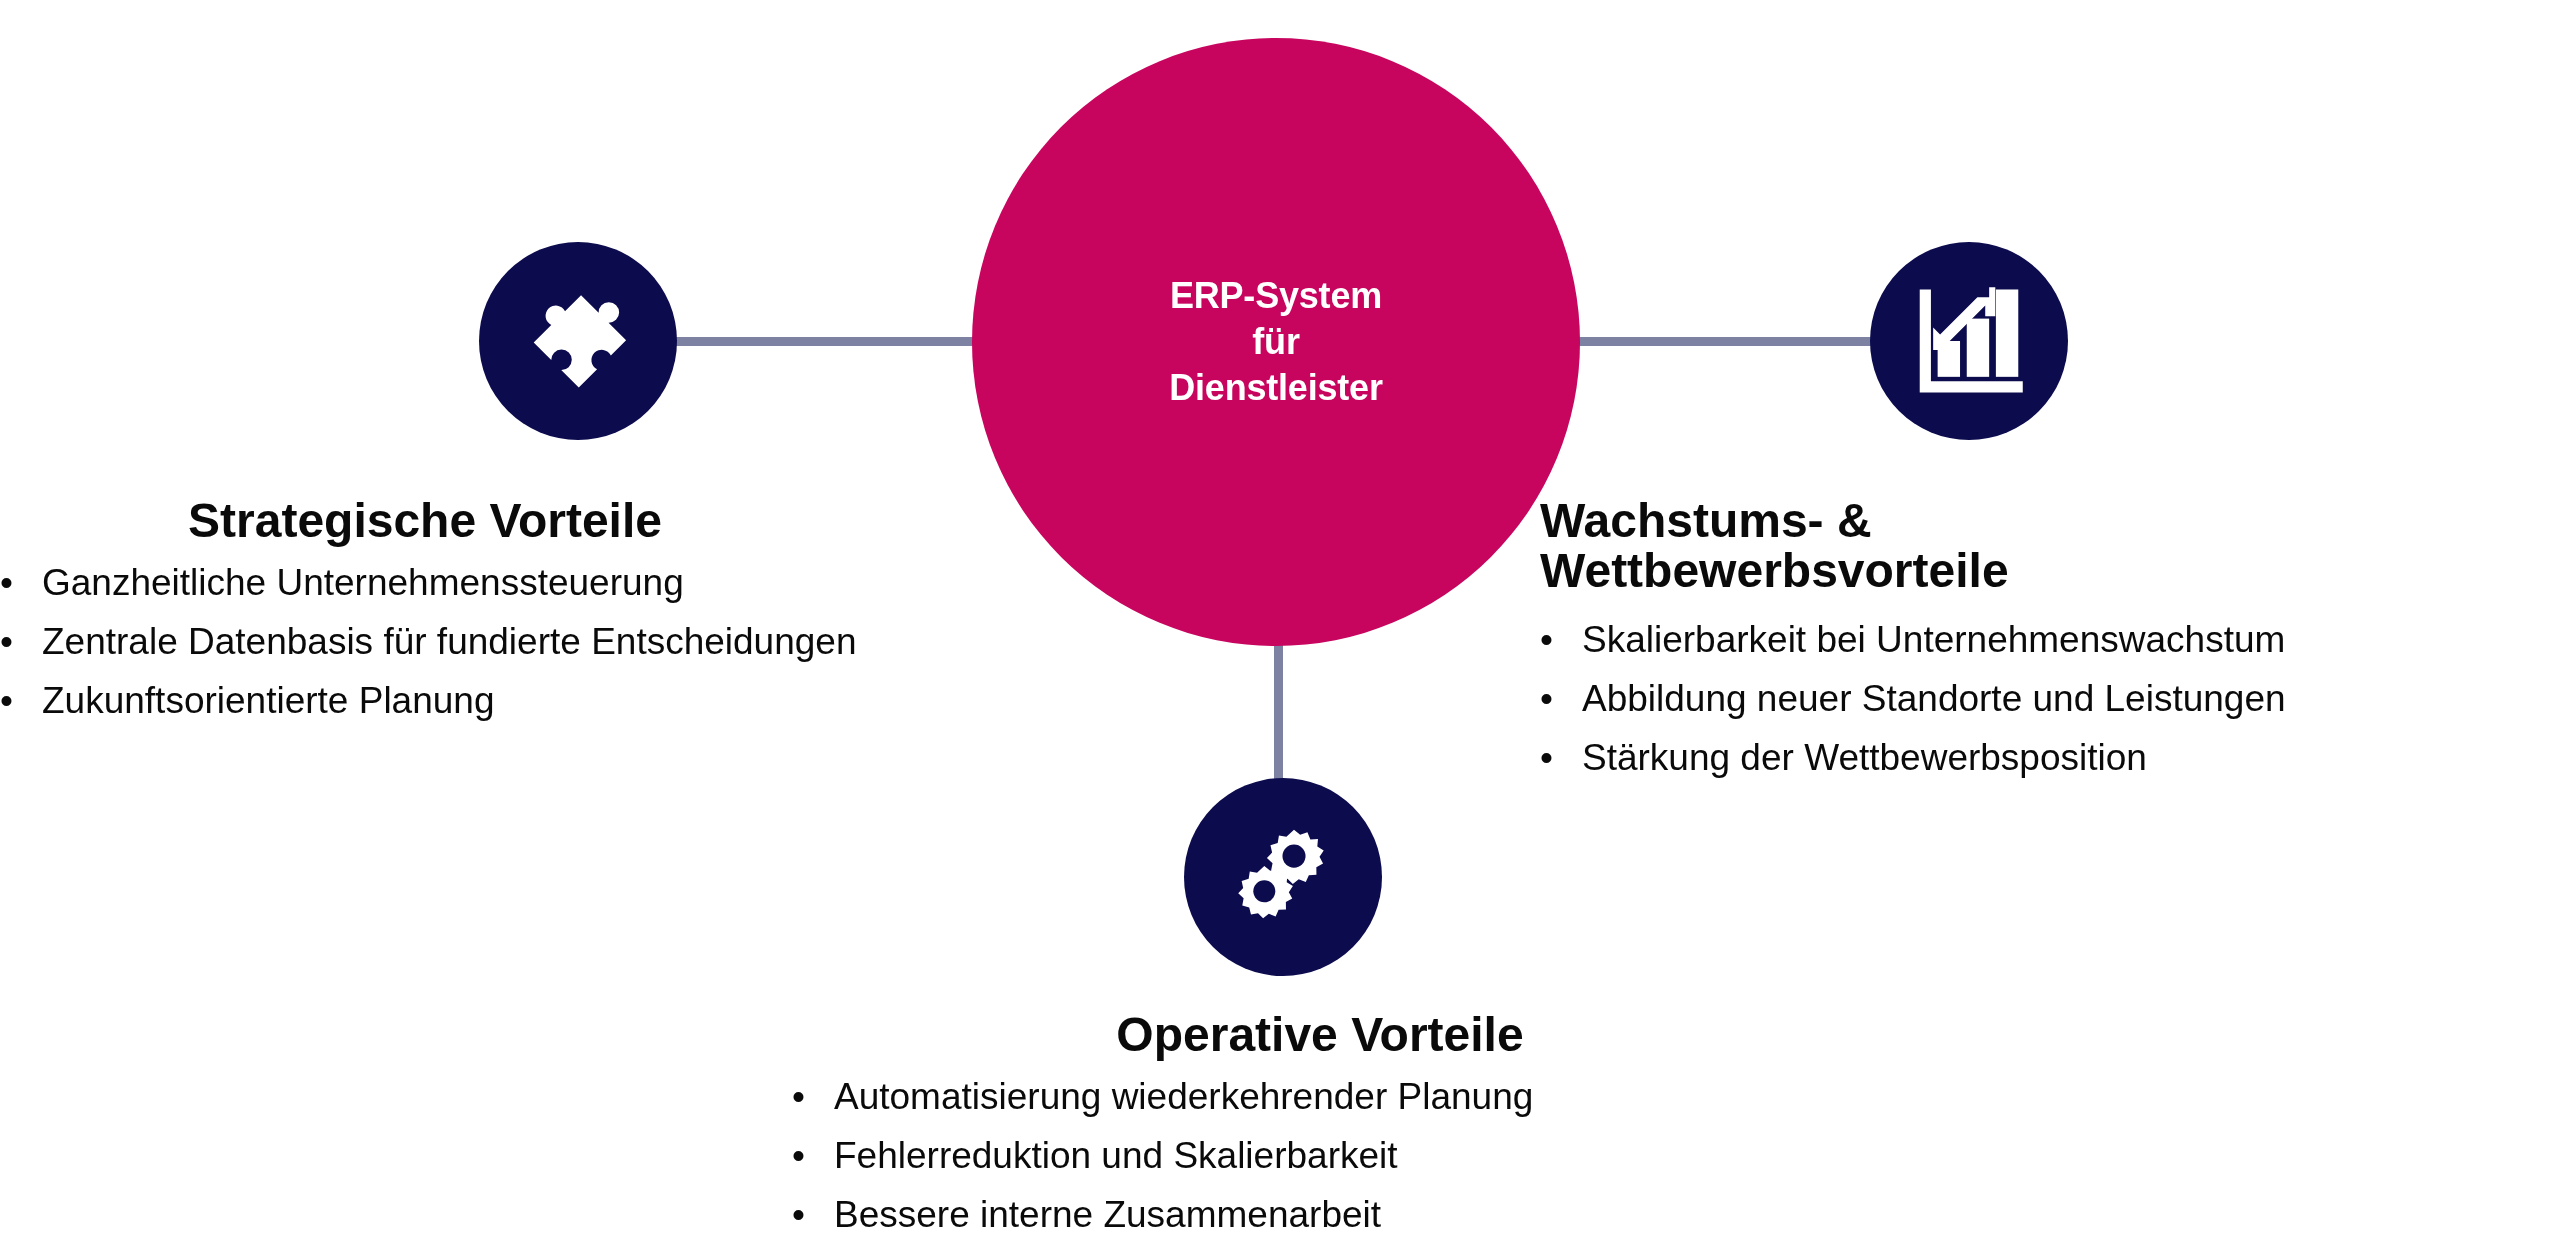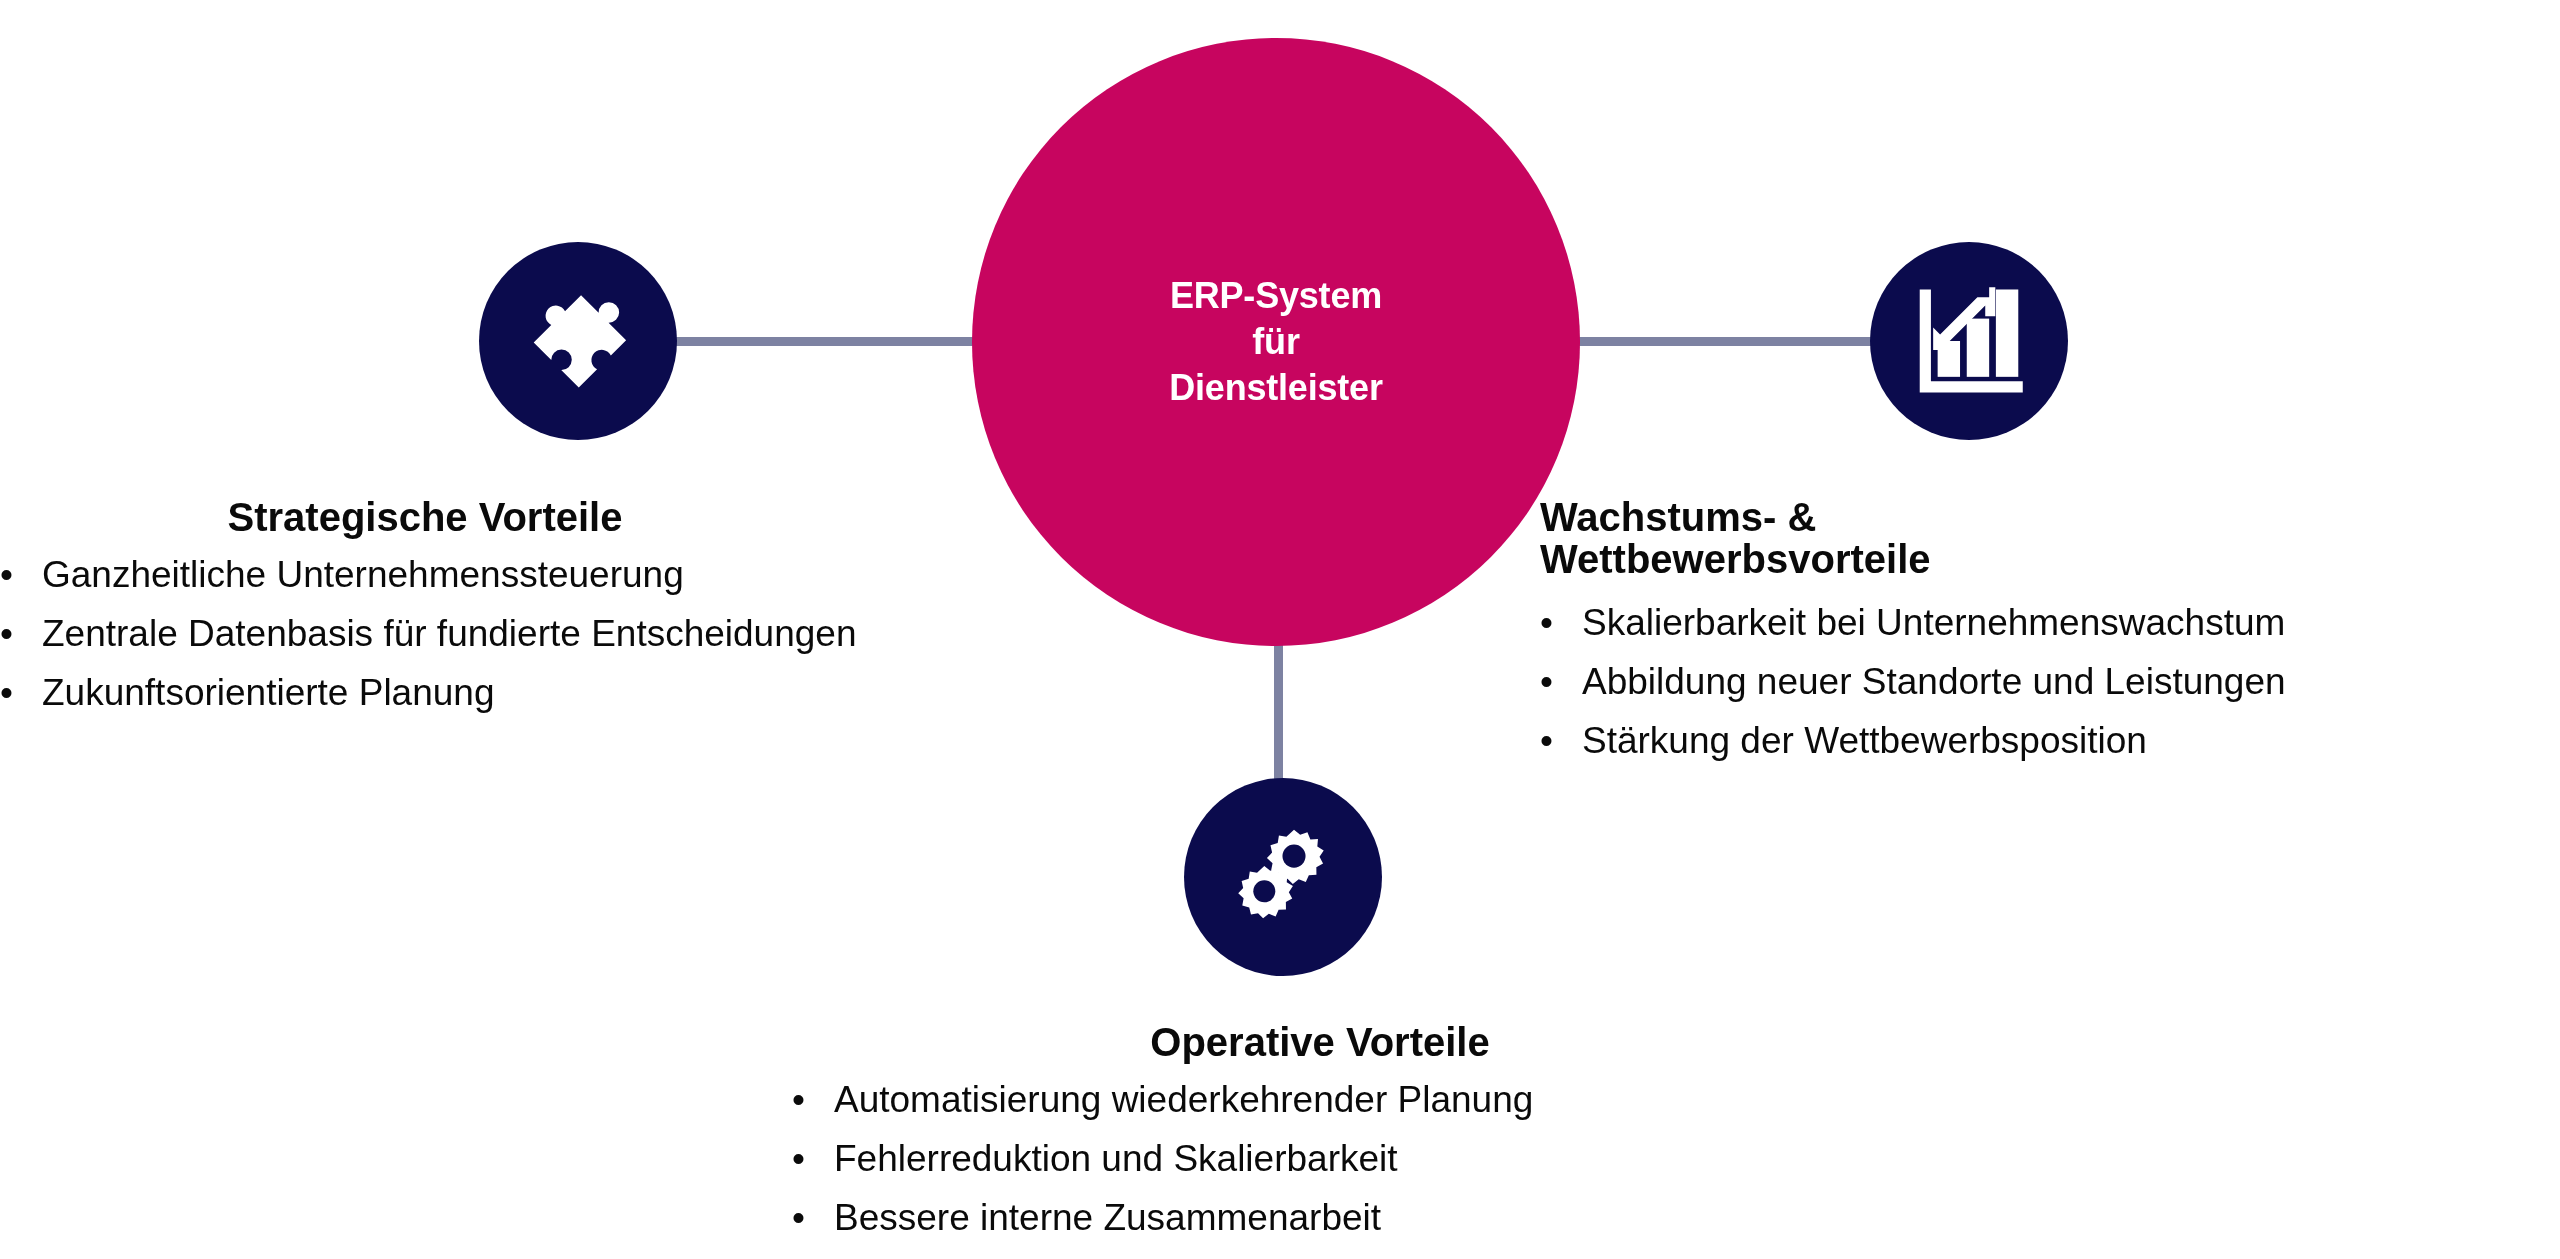--- a/index.html
+++ b/index.html
@@ -70,21 +70,21 @@
   }
   #node-circle-strategic { left: 479px;  top: 242px; }
   #node-circle-growth    { left: 1870px; top: 242px; }
   #node-circle-operative { left: 1184px; top: 778px; }
   .node-circle svg { display: block; }
 
   
   .block { position: absolute; }
   .block-title {
     font-weight: bold;
-    font-size: 40px;
+    font-size: 48px;
     line-height: 1.05;
     color: #0a0a0a;
     margin: 0;
     white-space: pre-line;
   }
   .bullet-list {
     list-style: none;
     margin: 0;
     padding: 0;
   }
@@ -108,21 +108,21 @@
   
   #block-strategic { left: 0px; top: 496px; width: 870px; }
   #block-strategic .block-title { text-align: center; padding-right: 20px; }
 
   
   #block-growth { left: 1540px; top: 496px; width: 1020px; }
   #block-growth .block-title { }
   #block-growth .bullet-item:first-child { margin-top: 24px; }
 
   
-  #block-operative { left: 640px; top: 1010px; width: 1300px; margin-top: 11px; }
+  #block-operative { left: 640px; top: 1010px; width: 1300px; }
   #block-operative .block-title { text-align: center; padding-left: 60px; }
   #block-operative .bullet-list { padding-left: 152px; }
 </style>
 </head>
 <body>
 
 <div id="canvas">
 
   <div class="connector-h" id="connector-left"></div>
   <div class="connector-h" id="connector-right"></div>

